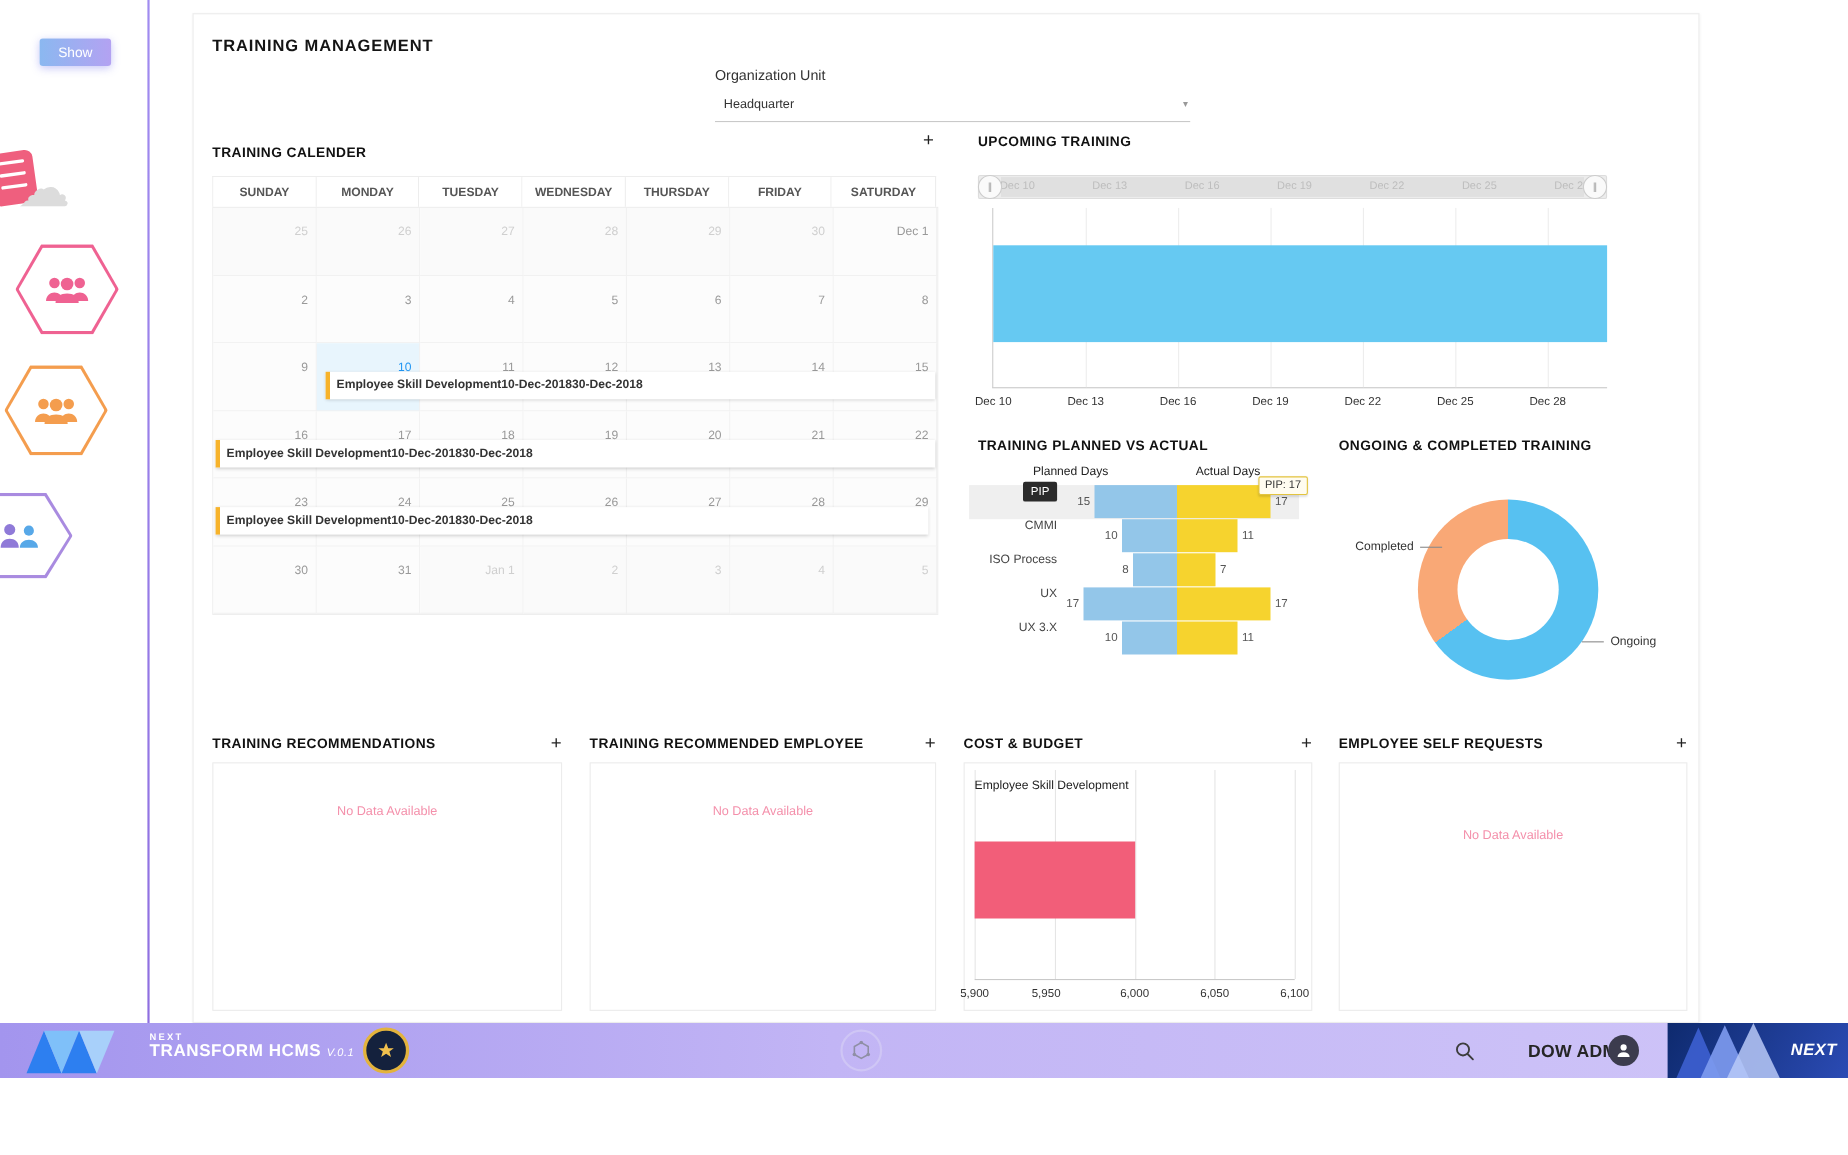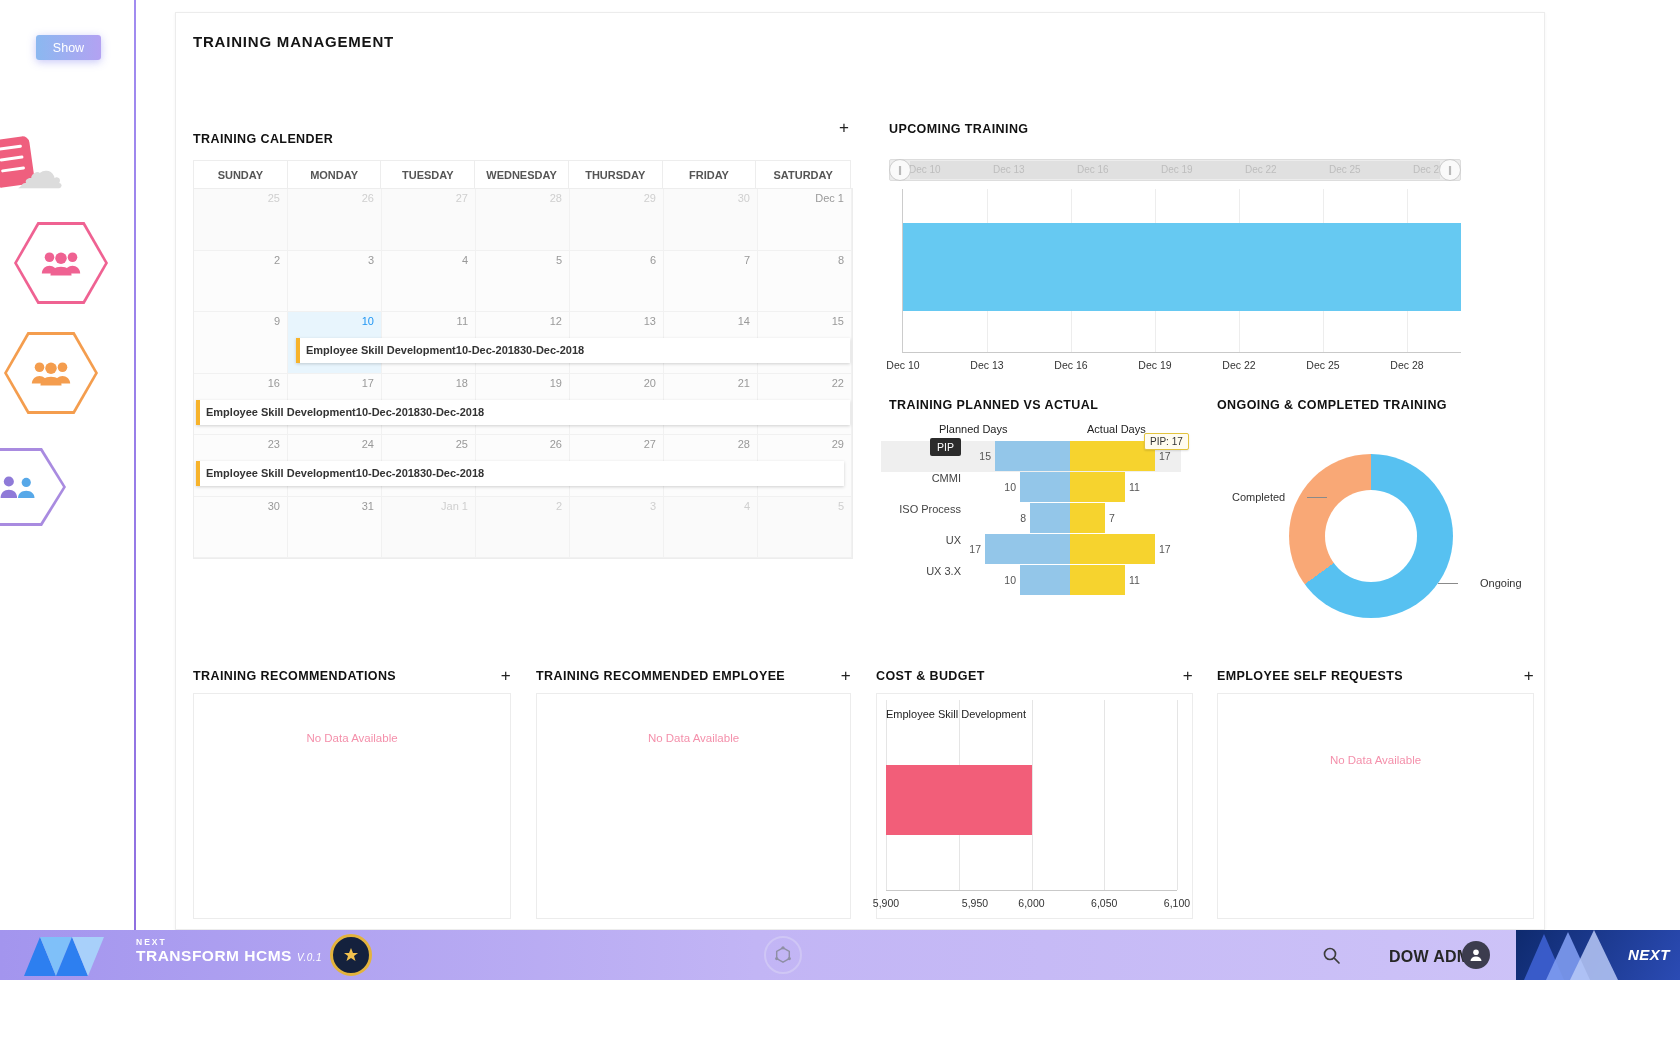--- a/index.html
+++ b/index.html
@@ -53,21 +53,21 @@
   #btn-today{ left:219px; width:100px; background:linear-gradient(90deg,#f8c545,#fa9e66); }
   .cal-month { position:absolute; right:8px; top:1px; font-size:22px; color:#4a4a4a; }
   .cal-dow-row { display:flex; height:28px; margin-top:4px; border:1px solid #ededed; border-bottom:none; }
   .cal-dow { width:94px; display:flex; align-items:center; justify-content:center;
     border-right:1px solid #ededed; font-size:11px; font-weight:bold; color:#555; background:#fff; }
   .cal-dow:last-child { border-right:none; }
   .cal-grid-wrap { position:relative; border:1px solid #ededed; width:660px; }
   .cal-grid { display:grid; grid-template-columns:repeat(7,94px); grid-auto-rows:61.5px; }
   .cal-cell { position:relative; border-right:1px solid #f1f1f1; border-bottom:1px solid #f1f1f1;
     background:#fcfcfc; font-size:11px; color:#999; }
-  .cal-cell span { position:absolute; top:3px; right:7px; }
+  .cal-cell span { position:absolute; top:16px; right:7px; }
   .cal-cell.muted { color:#cfcfcf; background:#fafafa; }
   .cal-cell.today { background:#e8f5fd; }
   .cal-cell.today span { color:#2196f3; }
   .cal-events { position:absolute; inset:0; pointer-events:none; }
   .cal-event { position:absolute; height:25px; line-height:25px; background:#fff;
     border-left:4px solid #f7b32b; box-shadow:0 1px 3px rgba(0,0,0,.18); font-size:11px;
     color:#333; padding-left:6px; white-space:nowrap; overflow:hidden; pointer-events:auto;font-weight:bold; }
 
   
   .upcoming { position:absolute; left:713px; top:146px; width:572px; height:230px; }
@@ -101,21 +101,21 @@
   .pva-actual  { width:111px; display:flex; justify-content:flex-start; align-items:center; gap:4px; }
   .pva-bar { height:30px; }
   .pva-val { font-size:10.5px; color:#555; }
   .pva-tooltip { position:absolute; left:968px; top:420px; background:#fffcf0;
     border:1px solid #e3c43e; font-size:10px; color:#333; padding:2px 5px; border-radius:2px;
     box-shadow:0 1px 2px rgba(0,0,0,.12); }
 
   
   .donut { position:absolute; left:1113px; top:441px; width:164px; height:164px; border-radius:50%; }
   .donut::after { content:""; position:absolute; inset:36px; background:#fff; border-radius:50%; }
-  .donut-label { position:absolute; font-size:11px; color:#333; display:flex; align-items:center; gap:22px; }
+  .donut-label { position:absolute; font-size:11px; color:#333; display:flex; align-items:center; gap:6px; }
   .dl-line { width:20px; height:1px; background:#8a8a8a; }
   #lbl-completed { left:1056px; top:478px; }
   #lbl-ongoing { left:1262px; top:564px; }
 
   
   .panel-head { position:absolute; top:654px; display:flex; justify-content:space-between;
     align-items:center; font-size:12.5px; font-weight:bold; letter-spacing:.4px; color:#111; }
   .panel { position:absolute; top:680px; height:226px; border:1px solid #ececec; background:#fff; }
   #p1{left:17px;width:318px} #p2{left:360px;width:315px} #p3{left:700px;width:317px} #p4{left:1041px;width:317px}
   #h1{left:17px;width:318px} #h2{left:360px;width:315px} #h3{left:700px;width:317px} #h4{left:1041px;width:317px}
@@ -192,20 +192,27 @@
         <path d="M5 28c0-6 4-9 9-9s9 3 9 9z"></path>
       <circle cx="33" cy="11" r="5" fill="#57a8e8"></circle>
         <path d="M24 28c0-5 4-8 9-8s9 3 9 8z" fill="#57a8e8"></path>
     </svg>
   </div>
   <div class="side-divider" data-interactable="false"></div>
 
   <main class="card" data-interactable="false">
     <h1 class="page-title" data-interactable="false">TRAINING MANAGEMENT</h1>
 
+    <div class="filter" id="f2" data-interactable="false">
+      <div class="filter-label" data-interactable="false">Organization Unit</div>
+      <div class="filter-select" data-interactable="true">
+        <span data-interactable="false">Headquarter</span>
+        <span class="caret" data-interactable="false"></span>
+      </div>
+    </div>
 
     <div class="sec-title" style="left:17px;top:119px" data-interactable="false">TRAINING CALENDER</div>
     <span class="plus abs" style="left:663px;top:106px" data-interactable="true"></span>
     <div class="calendar" data-interactable="false">
       <div class="cal-dow-row" data-interactable="false">
           <div class="cal-dow" data-interactable="false">SUNDAY</div>
           <div class="cal-dow" data-interactable="false">MONDAY</div>
           <div class="cal-dow" data-interactable="false">TUESDAY</div>
           <div class="cal-dow" data-interactable="false">WEDNESDAY</div>
           <div class="cal-dow" data-interactable="false">THURSDAY</div>
@@ -486,21 +493,21 @@
       <div class="cost-label" data-interactable="false">Employee Skill Development</div>
       <div class="cost-plot" data-interactable="false">
           <div class="cost-vline" data-interactable="false" style="left: 300px;"></div>
           <div class="cost-vline" data-interactable="false" style="left: 227.25px;"></div>
           <div class="cost-vline" data-interactable="false" style="left: 154.5px;"></div>
           <div class="cost-vline" data-interactable="false" style="left: 81.75px;"></div>
           <div class="cost-vline" data-interactable="false" style="left: 9px;"></div>
         <div class="cost-axis" data-interactable="false"></div>
         <div class="cost-bar" data-interactable="true" style="width: 145.5px; background: rgb(242, 94, 121);"></div>
       <div class="cost-tick" data-interactable="false" style="left: 9px;">5,900</div>
-          <div class="cost-tick" data-interactable="false" style="left: 98px;">5,950</div>
+          <div class="cost-tick" data-interactable="false" style="left: 74px;">5,950</div>
           <div class="cost-tick" data-interactable="false" style="left: 154.5px;">6,000</div>
           <div class="cost-tick" data-interactable="false" style="left: 227.25px;">6,050</div>
           <div class="cost-tick" data-interactable="false" style="left: 300px;">6,100</div>
         </div>
     </div>
 
     <div class="panel-head" id="h4" data-interactable="false">
       <span data-interactable="false">EMPLOYEE SELF REQUESTS</span>
       <span class="plus" data-interactable="true"></span>
     </div>

